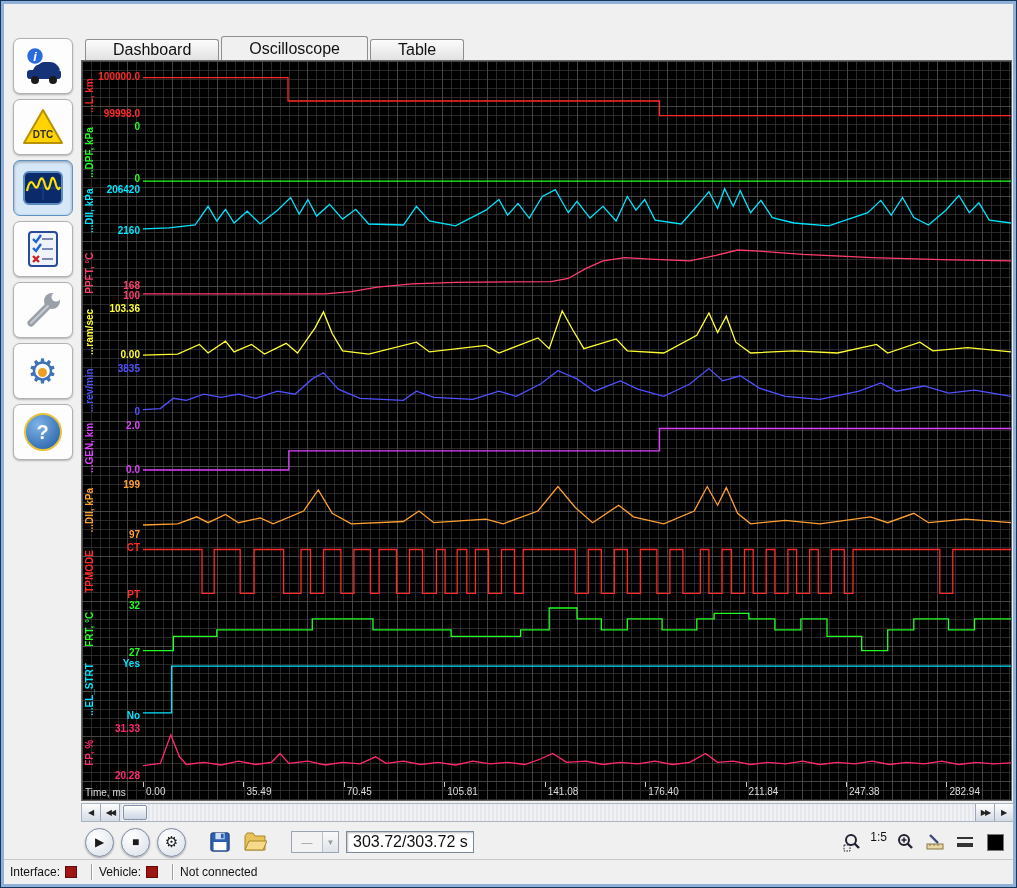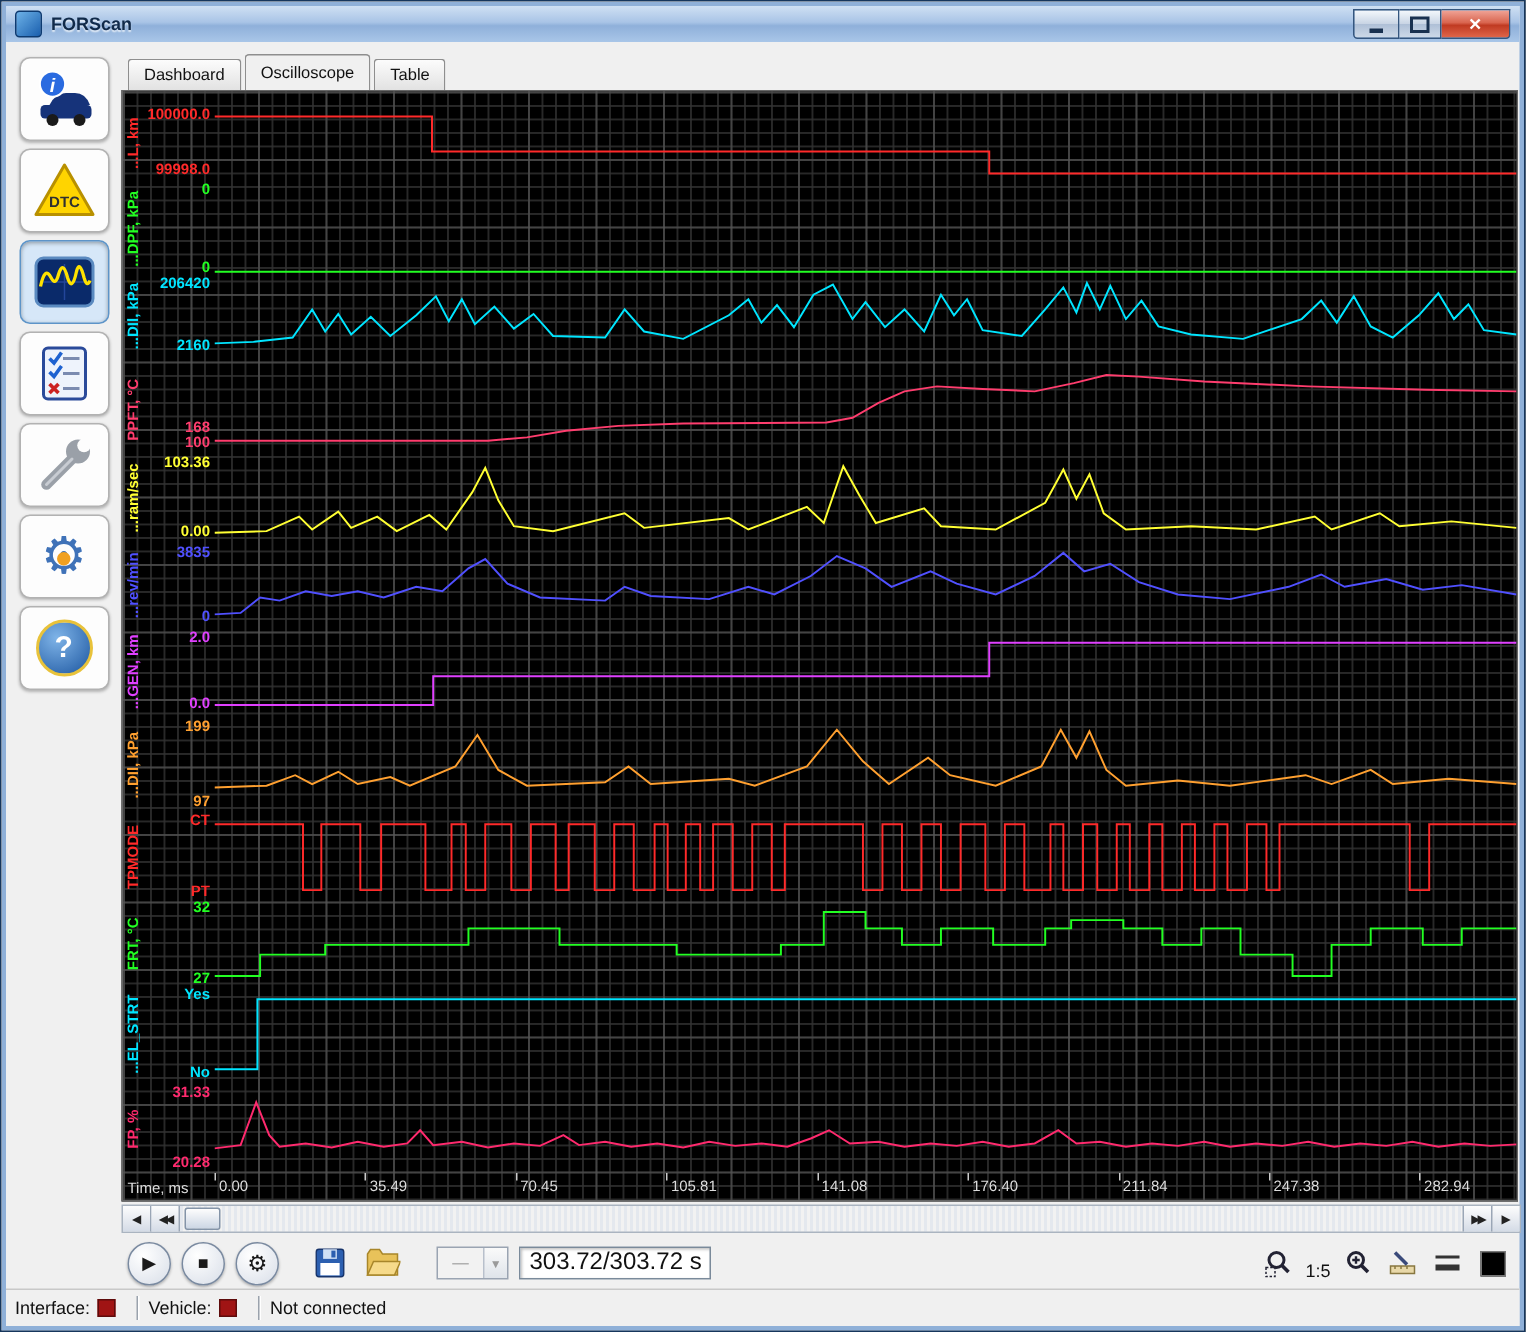--- a/index.html
+++ b/index.html
@@ -28,21 +28,21 @@
     border-radius:7px;display:flex;align-items:center;justify-content:center;box-shadow:0 1px 2px rgba(0,0,0,.25);}
   .side-btn.active{background:#d6e7f8;border-color:#5d94c8;box-shadow:inset 0 1px 3px rgba(0,0,0,.35);}
   .gear-glyph{font-size:34px;color:#3f72b8;line-height:1;position:relative;}
   .gear-glyph i{position:absolute;left:50%;top:52%;width:9px;height:9px;margin:-4px 0 0 -4px;border-radius:50%;
     background:#f0a020;}
   .help-circle{width:34px;height:34px;border-radius:50%;background:radial-gradient(circle at 35% 30%,#7fb4e8,#1c56a0);
     color:#fff;font-weight:bold;font-size:20px;display:flex;align-items:center;justify-content:center;
     border:2px solid #e8c23a;}
   
   .tabs{position:absolute;left:84px;top:36px;height:23px;display:flex;align-items:flex-end;}
-  .tab{height:20px;padding:0 10px;margin-right:2px;font-size:11px;color:#111;display:flex;align-items:center;
+  .tab{height:20px;padding:0 27px;margin-right:2px;font-size:16px;color:#111;display:flex;align-items:center;
     border:1px solid #8e8e8e;border-bottom:none;border-radius:3px 3px 0 0;
     background:linear-gradient(#fcfcfc,#e2e2e2);}
   .tab.active{height:23px;background:#f0f0f0;font-weight:normal;position:relative;z-index:2;}
   
   .plot-wrap{position:absolute;left:80px;top:59px;width:929px;height:739px;background:#000;border:1px solid #666;
     background-image:
       linear-gradient(rgba(90,90,90,.55) 1px,transparent 1px),
       linear-gradient(90deg,rgba(90,90,90,.55) 1px,transparent 1px),
       linear-gradient(rgba(50,50,50,.8) 1px,transparent 1px),
       linear-gradient(90deg,rgba(50,50,50,.8) 1px,transparent 1px);
@@ -71,50 +71,35 @@
   .roundbtn{width:27px;height:27px;border-radius:50%;border:1px solid #7a8aa0;
     background:radial-gradient(circle at 35% 30%,#ffffff,#d8dee8);display:flex;align-items:center;justify-content:center;
     font-size:12px;color:#1a1a1a;box-shadow:0 1px 2px rgba(0,0,0,.3);}
   .flatbtn{width:26px;height:26px;border:1px solid transparent;border-radius:3px;display:flex;align-items:center;justify-content:center;}
   .combo{width:46px;height:20px;background:#f2f2f2;border:1px solid #9aa4b2;display:flex;align-items:center;}
   .combo .val{flex:1;text-align:center;color:#9a9a9a;font-size:11px;}
   .combo .arrow{width:15px;height:100%;border-left:1px solid #b8c0cc;display:flex;align-items:center;justify-content:center;
     color:#9a9a9a;font-size:8px;background:linear-gradient(#fafafa,#dfe4ea);}
   .timebox{width:120px;height:20px;background:#fff;border:1px solid #7a8a9a;box-shadow:inset 1px 1px 2px rgba(0,0,0,.25);
     font-size:16px;color:#111;display:flex;align-items:center;padding-left:6px;}
-  .tright{margin-left:auto;display:flex;align-items:flex-end;gap:6px;padding-right:5px;}
+  .tright{margin-left:auto;display:flex;align-items:flex-start;gap:6px;padding-right:5px;}
   .zoom-ratio{font-size:12px;color:#111;}
   .sqbtn{width:22px;height:22px;display:flex;align-items:center;justify-content:center;border:1px solid transparent;}
   .blackswatch{width:15px;height:15px;background:#000;border:1px solid #777;}
   
   .statusbar{position:absolute;left:3px;right:3px;bottom:3px;height:24px;background:#f0f0f0;border-top:1px solid #c8c8c8;
     display:flex;align-items:center;font-size:12px;color:#111;padding-left:6px;}
   .led{width:10px;height:10px;background:#a01414;border:1px solid #5e0b0b;margin:0 8px 0 5px;}
   .sep{width:0;height:16px;border-left:1px solid #9aa2ac;border-right:1px solid #fff;margin:0 6px;}
 </style>
 </head>
 <body>
 
 <div class="window">
 
-  <div class="titlebar">
-    <span class="app-icon"></span>
-    <span class="title-text">FORScan</span>
-    <span class="winbtns">
-      <span class="winbtn min">
-          <i class="glyph-min"></i>
-        </span>
-      <span class="winbtn max">
-          <i class="glyph-max"></i>
-        </span>
-      <span class="winbtn close">
-          <span>✕</span>
-        </span>
-    </span>
-  </div>
 
   <div class="sidebar">
     <div class="side-btn">
       <svg width="42" height="40" viewBox="0 0 42 40">
         <rect x="5" y="24" width="34" height="9" rx="3" fill="#16337a"></rect>
         <path d="M11 24 q4 -8 11 -8 h6 q7 0 10 8 z" fill="#16337a"></path>
         <circle cx="13" cy="34" r="4" fill="#1a1a1a"></circle>
           <circle cx="31" cy="34" r="4" fill="#1a1a1a"></circle>
         <circle cx="13" cy="10" r="8.5" fill="#2a6be0" stroke="#fff" stroke-width="1.5"></circle>
         <text x="13" y="15" font-size="13" font-weight="bold" font-style="italic" fill="#fff" text-anchor="middle">i</text>

